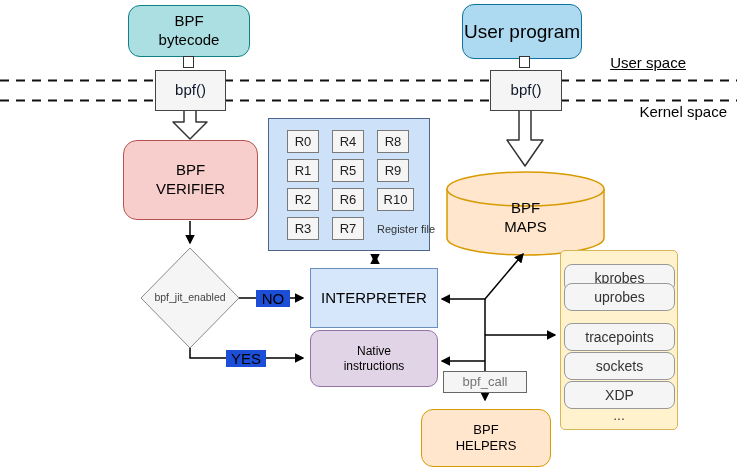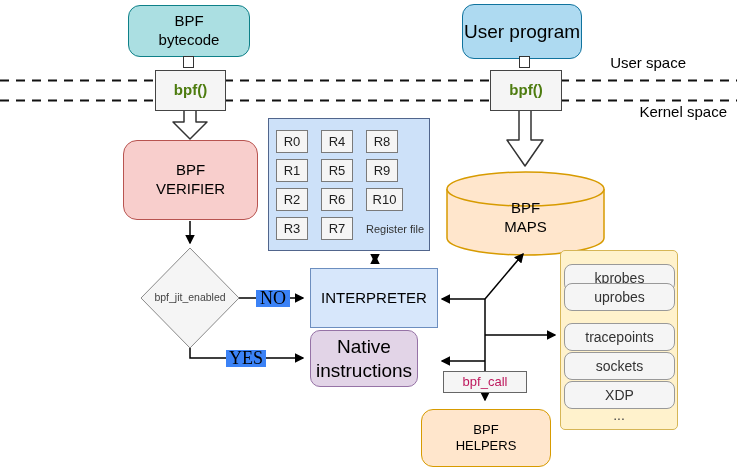--- a/index.html
+++ b/index.html
@@ -9,45 +9,45 @@
   }
   .stage svg.wires{position:absolute;left:0;top:0;z-index:1;}
   .node{
     position:absolute;z-index:2;box-sizing:border-box;
     display:flex;align-items:center;justify-content:center;
     text-align:center;white-space:pre-line;line-height:1.25;
   }
   .rounded{border-radius:12px;}
   .bytecode{left:128px;top:5px;width:122px;height:52px;background:var(--teal_fill);border:1.5px solid var(--teal_stroke);font-size:15px;}
   .userprog{left:462px;top:4px;width:120px;height:55px;background:var(--blue_fill);border:1.5px solid var(--blue_stroke);font-size:19px;}
-  .bpfbox{background:var(--gray_fill);border:1.5px solid #444;font-size:15px;color:#4d7c0f;font-weight:bold;}
+  .bpfbox{background:var(--gray_fill);border:1.5px solid #444;font-size:15px;color:#0f172a;}
   .bpf-left{left:155px;top:70px;width:71px;height:41px;}
   .bpf-right{left:490px;top:70px;width:72px;height:41px;}
   .sq{position:absolute;z-index:3;width:11px;height:12px;background:#fff;border:1.5px solid #333;box-sizing:border-box;}
   .sq-left{left:183px;top:56px;}
   .sq-right{left:519px;top:56px;}
   .verifier{left:123px;top:140px;width:135px;height:80px;background:var(--pink_fill);border:1.5px solid var(--pink_stroke);border-radius:14px;font-size:15px;}
   .regfile{left:268px;top:118px;width:162px;height:133px;background:var(--regfile_fill);border:1.5px solid var(--regfile_stroke);z-index:2;position:absolute;box-sizing:border-box;}
-  .reggrid{position:absolute;left:7px;top:11px;display:grid;grid-template-rows:repeat(4,23px);grid-template-columns:repeat(3,32px);grid-auto-flow:column;column-gap:13px;row-gap:6px;}
+  .reggrid{position:absolute;left:18px;top:11px;display:grid;grid-template-rows:repeat(4,23px);grid-template-columns:repeat(3,32px);grid-auto-flow:column;column-gap:13px;row-gap:6px;}
   .reg{box-sizing:border-box;width:32px;height:23px;background:var(--gray_fill);border:1px solid #7a7a7a;color:#222;font-size:13px;display:flex;align-items:center;justify-content:center;}
   .reg.wide{width:37px;}
   .regcap{display:flex;align-items:center;font-size:11px;color:#333;white-space:nowrap;}
   .interp{left:310px;top:268px;width:128px;height:60px;background:var(--lightblue_fill);border:1.5px solid var(--lightblue_stroke);border-radius:0;font-size:15px;}
-  .native{left:310px;top:330px;width:108px;height:57px;background:var(--purple_fill);border:1.5px solid var(--purple_stroke);border-radius:10px;font-size:19px;}
+  .native{left:310px;top:330px;width:128px;height:57px;background:var(--purple_fill);border:1.5px solid var(--purple_stroke);border-radius:10px;font-size:12px;}
   .mapslabel{left:447px;top:194px;width:157px;height:48px;font-size:15px;background:transparent;}
   .diamondlabel{left:139px;top:289px;width:102px;height:18px;font-size:10.5px;color:#444;background:transparent;}
-  .bpfcall{left:443px;top:371px;width:84px;height:22px;background:var(--gray_fill);border:1px solid #666;font-size:13px;color:#be185d;}
+  .bpfcall{left:443px;top:371px;width:84px;height:22px;background:var(--gray_fill);border:1px solid #666;font-size:13px;color:#737373;}
   .helpers{left:421px;top:409px;width:130px;height:58px;background:var(--orange_fill);border:1.5px solid var(--orange_stroke);border-radius:12px;font-size:13px;}
   .hooks{left:560px;top:250px;width:118px;height:180px;background:var(--cream_fill);border:1.5px solid var(--cream_stroke);border-radius:5px;z-index:2;position:absolute;box-sizing:border-box;}
   .hookrow{position:absolute;left:3px;width:111px;height:28px;box-sizing:border-box;background:var(--gray_fill);border:1px solid #999;border-radius:8px;display:flex;align-items:center;justify-content:center;font-size:14px;color:#333;}
   .hookmore{position:absolute;left:0;top:153px;width:100%;height:22px;display:flex;align-items:center;justify-content:center;font-size:14px;color:#444;}
   .spacelabel{position:absolute;z-index:2;font-size:15px;text-align:right;background:transparent;}
-  .userspace{left:564px;top:54px;width:122px;height:20px;}
+  .userspace{left:564px;top:54px;width:122px;height:20px;text-decoration:underline;}
   .kernelspace{left:600px;top:103px;width:127px;height:20px;text-align:right;}
-  .edgelabel{position:absolute;z-index:3;background:#3b82f6;font-size:18px;display:flex;align-items:center;justify-content:center;font-family:Liberation Serif, serif;}
+  .edgelabel{position:absolute;z-index:3;background:#1d4ed8;font-size:15px;display:flex;align-items:center;justify-content:center;}
   .no-label{left:256px;top:290px;width:34px;height:17px;}
   .yes-label{left:226px;top:350px;width:40px;height:17px;}
   .wires .wire{stroke:var(--line_color);stroke-width:1.5;fill:none;}
   .wires .dash{stroke:#111;stroke-width:2;stroke-dasharray:9 7;fill:none;}
   .wires .hollow{fill:#fff;stroke:#333;stroke-width:1.5;stroke-linejoin:round;}
   .wires .shape-diamond{fill:var(--gray_fill);stroke:#8a8a8a;stroke-width:1;}
   .wires .cyl{fill:var(--orange_fill);stroke:var(--orange_stroke);stroke-width:1.5;}
 </style>
 </head>
 <body>

